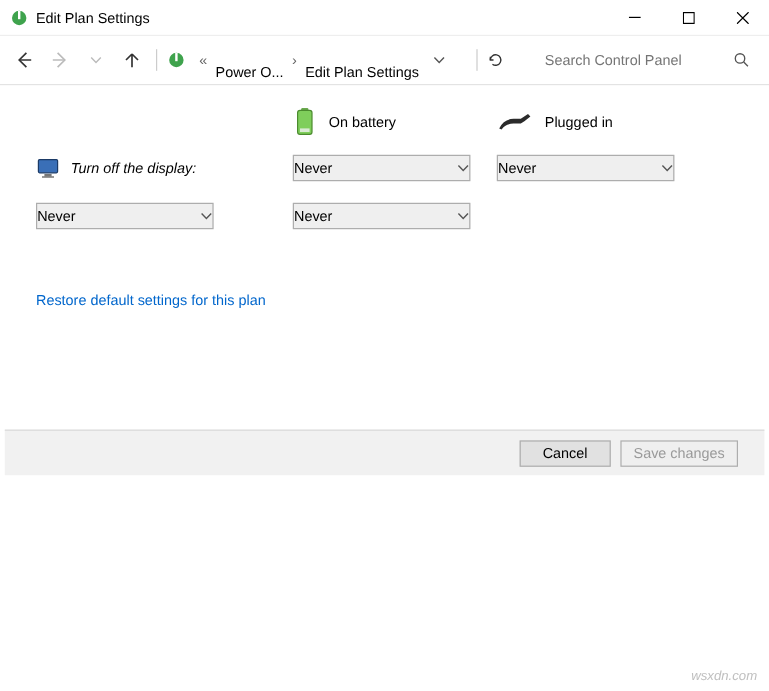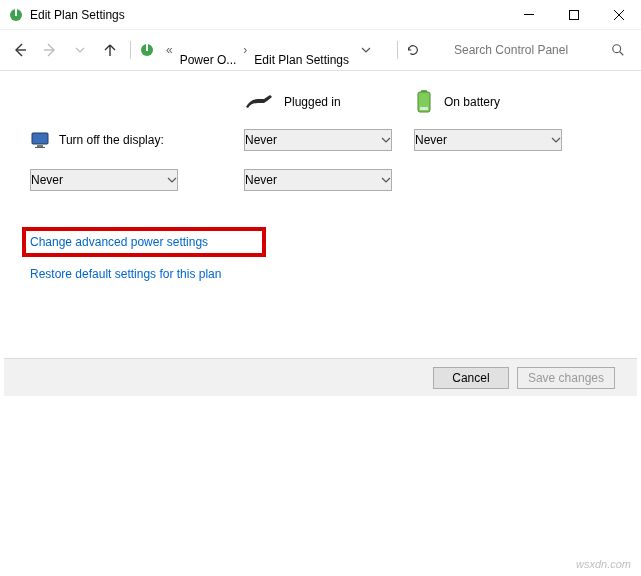--- a/index.html
+++ b/index.html
@@ -33,21 +33,21 @@
   
   .content { padding:18px 26px 0 30px; }
   .heading { color:#0a3e7a; font-size:15px; margin-bottom:10px; }
   .subtext { font-size:12px; margin-bottom:22px; }
 
   .colheads { display:grid; grid-template-columns:214px 170px 170px; align-items:center; margin-bottom:14px; }
   .colhead { display:flex; align-items:center; gap:10px; font-size:12px; }
   .colhead .coltxt { }
 
   .row { display:grid; grid-template-columns:214px 170px 170px; align-items:center; margin-bottom:18px; }
-  .rowlabel { display:flex; align-items:center; gap:9px; }
+  .rowlabel { display:flex; align-items:center; gap:9px;font-style:italic; }
   .rowlabel .ricon { width:20px; height:20px; }
   .dropdown { display:flex; align-items:center; justify-content:space-between; width:148px; height:22px; border:1px solid #adadad; background:#efefef; padding:0 0; font-size:12px; }
   .dropdown .dd-arrow { color:#555; }
 
   .link { color:#0066cc; font-size:12px; cursor:pointer; display:inline-block; }
   .link.highlighted { border:4px solid #d40000; padding:4px 54px 4px 4px; margin-left:-8px; margin-bottom:8px; }
   .link.plain { margin-top:2px; }
 
   
   .footer { position:absolute; left:4px; right:4px; top:358px; height:38px; border-top:1px solid #d9d9d9; background:#f1f1f1; display:flex; align-items:center; justify-content:flex-end; gap:8px; padding-right:22px; }
@@ -150,35 +150,35 @@
 </div>
 
 <div class="hr"></div>
 
 <div class="content">
 
   <div class="colheads">
     <div></div>
     <div class="colhead">
       <span>
-        <svg width="30" height="18" viewBox="0 0 30 18">
-            <path d="M2 14 Q6 6 14 6 L20 6 L26 2 L28 4 L23 8 L20 10 L14 10 Q7 10 4 15 Z" fill="#2b2b2b"></path>
-          </svg>
-      </span>
-      <span class="coltxt">Plugged in</span>
-    </div>
-    <div class="colhead">
-      <span>
         <svg width="20" height="26" viewBox="0 0 20 26">
             <rect x="7" y="1" width="6" height="3" rx="1" fill="#6aa84f"></rect>
             <rect x="4" y="3" width="12" height="20" rx="2" fill="#7fce5b" stroke="#4b8b2e"></rect>
             <rect x="6" y="18" width="8" height="3" fill="#d9ead3"></rect>
           </svg>
       </span>
       <span class="coltxt">On battery</span>
+    </div>
+    <div class="colhead">
+      <span>
+        <svg width="30" height="18" viewBox="0 0 30 18">
+            <path d="M2 14 Q6 6 14 6 L20 6 L26 2 L28 4 L23 8 L20 10 L14 10 Q7 10 4 15 Z" fill="#2b2b2b"></path>
+          </svg>
+      </span>
+      <span class="coltxt">Plugged in</span>
     </div>
   </div>
 
   <div class="row">
     <div class="rowlabel">
       <span class="ricon">
         <svg width="20" height="20" viewBox="0 0 20 20">
             <rect x="2" y="3" width="16" height="11" rx="1" fill="#3a6fb7" stroke="#1b3a66"></rect>
             <rect x="7" y="15" width="6" height="2" fill="#777"></rect>
             <rect x="5" y="17" width="10" height="1" fill="#555"></rect>
@@ -218,21 +218,21 @@
       <span class="dd-arrow">
         <svg width="10" height="10" viewBox="0 0 10 10">
             <path d="M1 3 L5 7 L9 3" fill="none" stroke="#555" stroke-width="1.2"></path>
           </svg>
       </span>
     </div>
   </div>
 
   <div style="height:18px"></div>
 
-  <a class="link highlighted">Change advanced power settings</a><br>
+  <br>
   <a class="link plain">Restore default settings for this plan</a>
 </div>
 
 <div class="footer">
   <div class="btn">Cancel</div>
   <div class="btn disabled">Save changes</div>
 </div>
 
 <div class="watermark">wsxdn.com</div>
 

